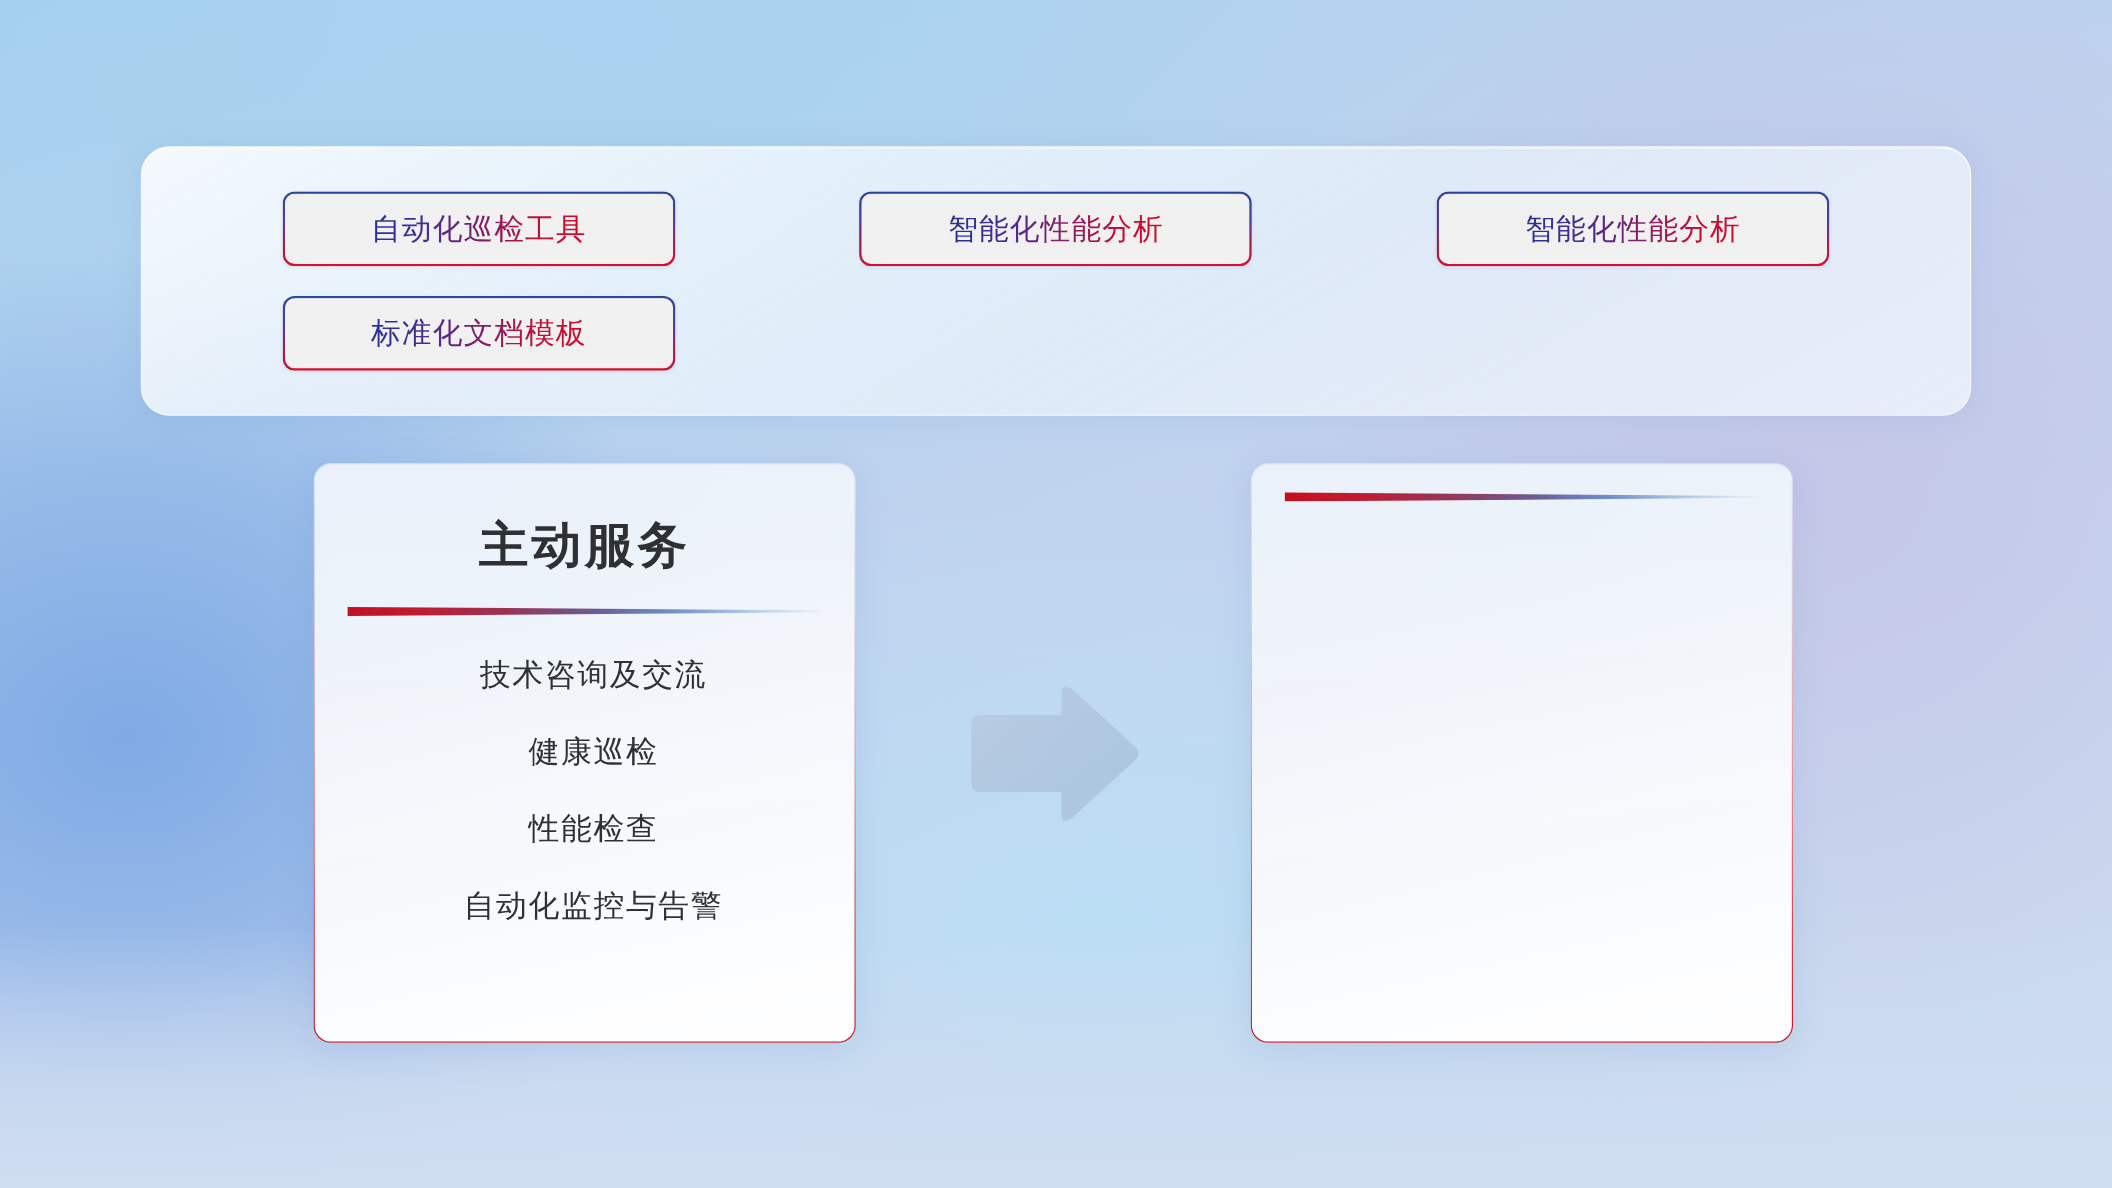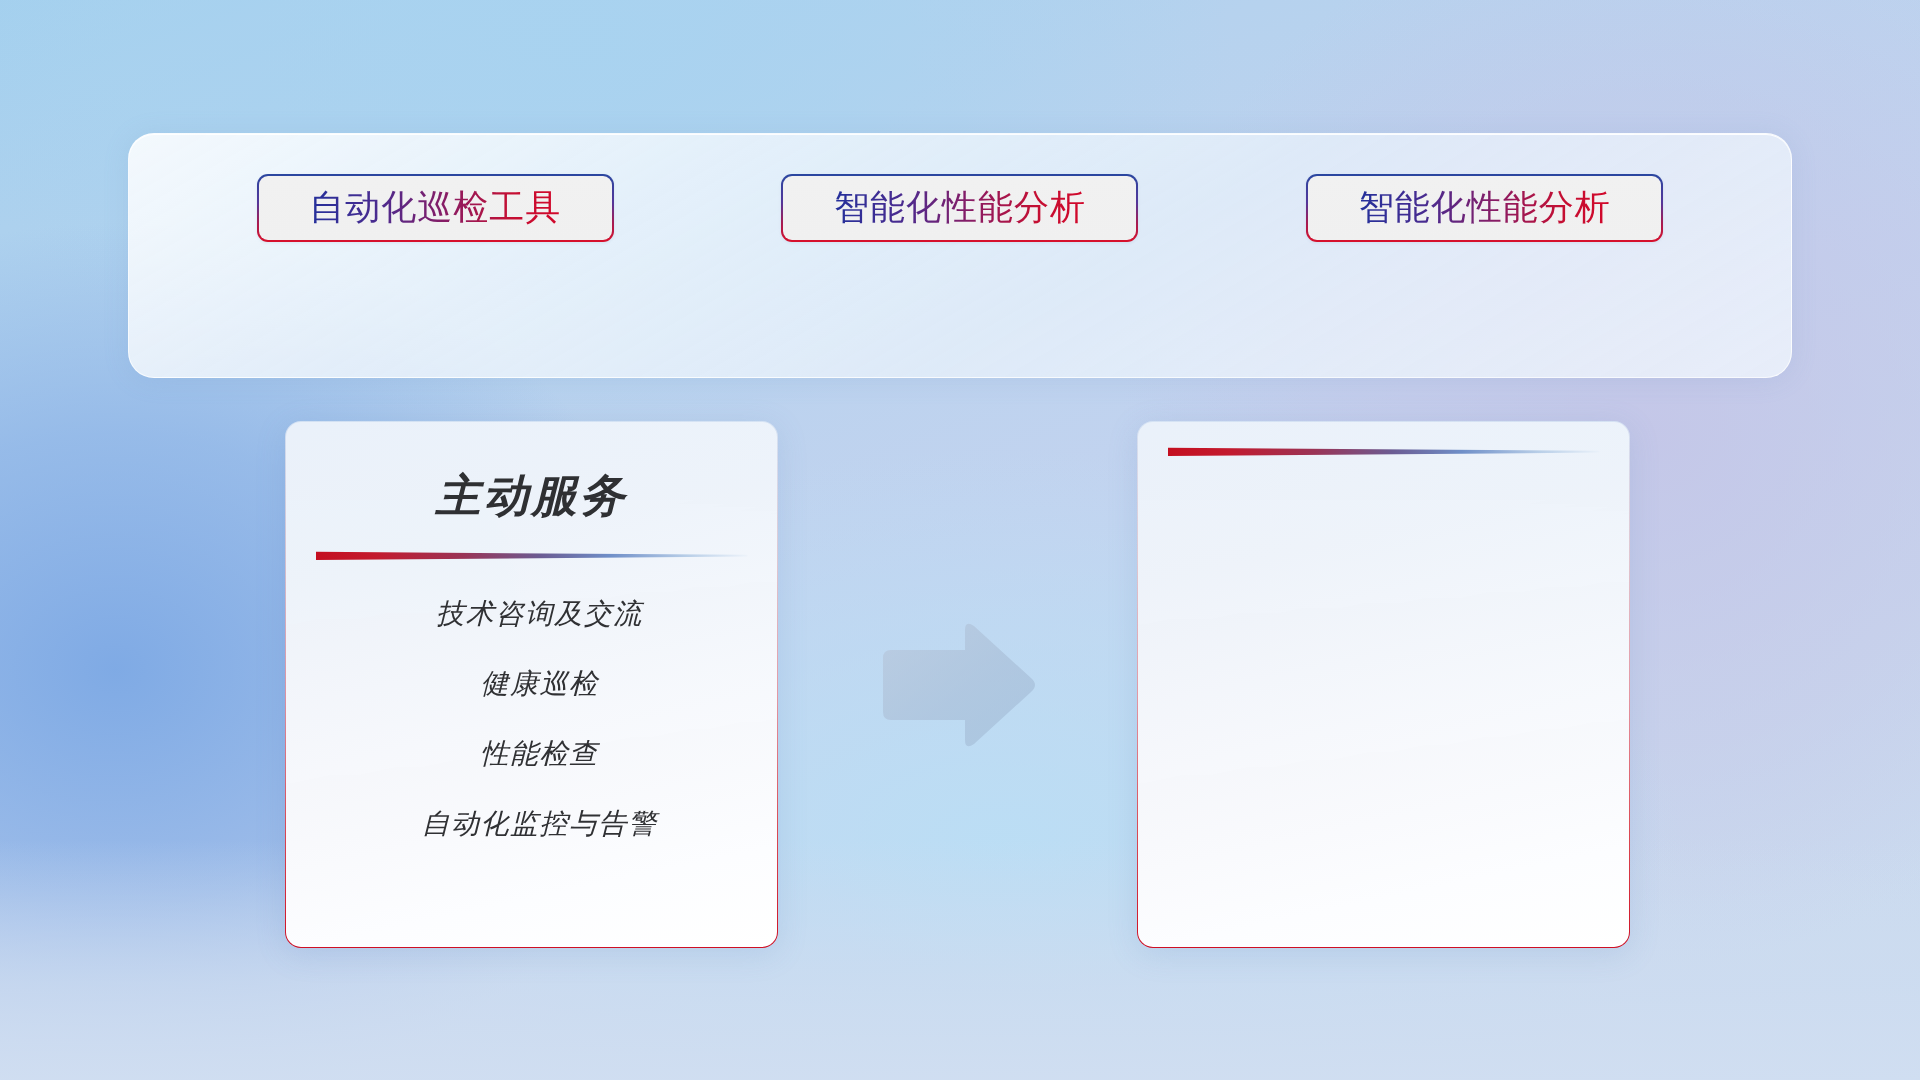--- a/index.html
+++ b/index.html
@@ -75,21 +75,21 @@
     
     background-image:
       linear-gradient(#f1f1f1, #f0f0f0),
       linear-gradient(to bottom, #2a47a0 0%, #53369a 42%, #a61b52 72%, #d8102a 100%);
     background-origin: border-box;
     background-clip: padding-box, border-box;
     border: 2px solid transparent;
     box-shadow: 0 1px 3px rgba(80,110,160,0.10);
   }
   .tag-label {
-    font-size: 35px;
+    font-size: 27px;
     font-weight: 400;
     letter-spacing: 1px;
     white-space: nowrap;
     background: linear-gradient(to right, #24309b 0%, #4b2b8f 28%, #8c1b62 56%, #c40f33 80%, #d2072a 100%);
     -webkit-background-clip: text;
     background-clip: text;
     color: transparent;
     -webkit-text-fill-color: transparent;
   }
 
@@ -118,21 +118,20 @@
       linear-gradient(to bottom,
         rgba(215,228,244,0.9) 0%,
         rgba(233,196,200,0.75) 26%,
         rgba(233,140,150,0.85) 52%,
         rgba(221,60,70,0.92) 78%,
         #cf0f24 100%);
     background-origin: border-box;
     background-clip: padding-box, border-box;
     box-shadow: 0 6px 30px rgba(100,140,195,0.18);
     overflow: hidden;
-    font-style: italic;
   }
   #card-proactive { left: 285px; }
   #card-reactive  { left: 1137px; }
 
   .card-title {
     margin: 0;
     padding-top: 44px;
     text-align: center;
     font-size: 45px;
     font-weight: 700;
@@ -201,20 +200,23 @@
 
 
     <div class="tag-chip">
       <span class="tag-label">智能化性能分析</span>
     </div>
 
     <div class="tag-chip">
       <span class="tag-label">智能化性能分析</span>
     </div>
 
+    <div class="tag-chip">
+      <span class="tag-label">标准化文档模板</span>
+    </div>
 
 
   </div>
 </section>
 
 <section class="service-card" id="card-proactive">
   <h2 class="card-title">主动服务</h2>
   <div class="card-divider">
     <div class="bar"></div>
   </div>

